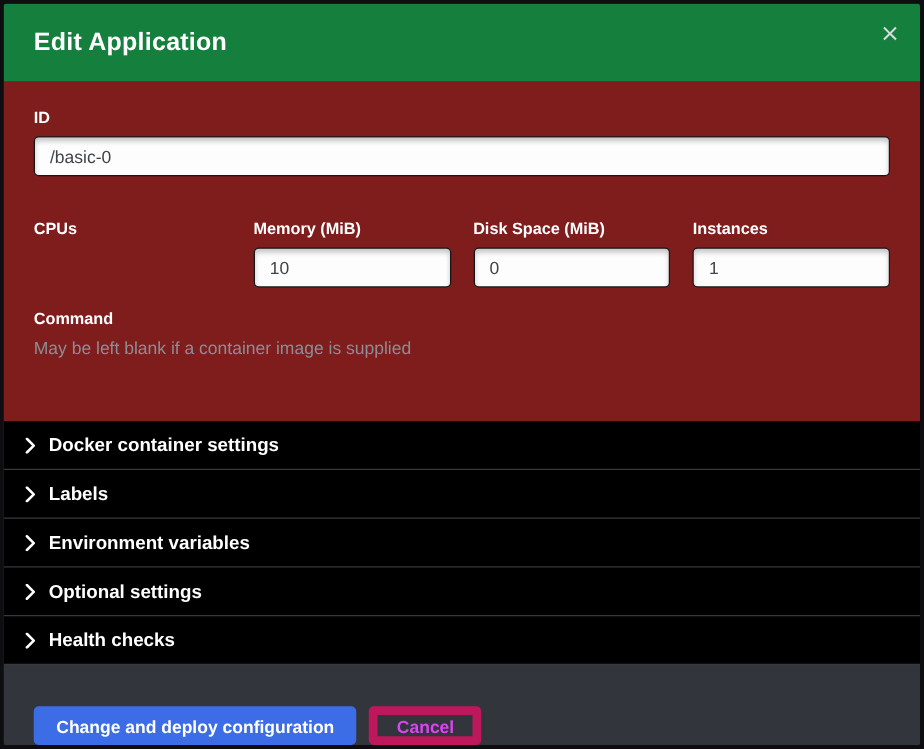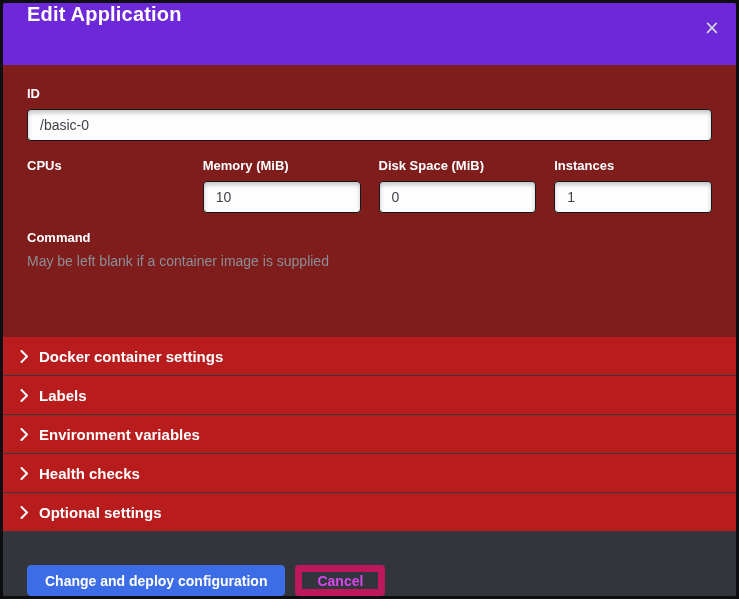--- a/index.html
+++ b/index.html
@@ -12,24 +12,25 @@
     border-radius: 5px;
     overflow: hidden;
     display: flex;
     flex-direction: column;
     background: #32353b;
   }
 
   
   .modal-header {
     position: relative;
-    background: #6d28d9;
+    background: #15803d;
     height: 62px;
     flex: 0 0 62px;
     display: flex;
+    align-items: center;
     padding: 0 24px;
   }
   .modal-title {
     color: #ffffff;
     font-size: 20px;
     font-weight: 700;
     letter-spacing: 0.2px;
   }
   .close-btn {
     position: absolute;
@@ -70,38 +71,38 @@
     outline: none;
   }
   .text-input {
     height: 32px;
     padding: 0 12px;
   }
   .grid-row {
     display: grid;
     grid-template-columns: repeat(4, 1fr);
     column-gap: 18px;
-    margin-top: 17px;
+    margin-top: 34px;
   }
   .command-group { margin-top: 17px; }
   .text-area {
     height: 57px;
     padding: 7px 12px;
     resize: vertical;
     line-height: 1.3;
   }
   .help-text {
     margin-top: 5px;
     color: #8b8e95;
     font-size: 14px;
   }
 
   
   .sections {
-    background: #b91c1c;
+    background: #000000;
     flex: 0 0 195px;
   }
   .section-row {
     height: 39px;
     display: flex;
     align-items: center;
     padding: 0 24px 0 17px;
     border-bottom: 1px solid #38393e;
     cursor: pointer;
   }
@@ -214,28 +215,28 @@
       <svg class="chevron" viewBox="0 0 9 13">
         <path d="M1.5 1 L7 6.5 L1.5 12" stroke="#ffffff" stroke-width="2" fill="none" stroke-linecap="round" stroke-linejoin="round"></path>
       </svg>
       <span class="section-label">Environment variables</span>
     </div>
 
     <div class="section-row">
       <svg class="chevron" viewBox="0 0 9 13">
         <path d="M1.5 1 L7 6.5 L1.5 12" stroke="#ffffff" stroke-width="2" fill="none" stroke-linecap="round" stroke-linejoin="round"></path>
       </svg>
+      <span class="section-label">Optional settings</span>
+    </div>
+
+    <div class="section-row">
+      <svg class="chevron" viewBox="0 0 9 13">
+        <path d="M1.5 1 L7 6.5 L1.5 12" stroke="#ffffff" stroke-width="2" fill="none" stroke-linecap="round" stroke-linejoin="round"></path>
+      </svg>
       <span class="section-label">Health checks</span>
-    </div>
-
-    <div class="section-row">
-      <svg class="chevron" viewBox="0 0 9 13">
-        <path d="M1.5 1 L7 6.5 L1.5 12" stroke="#ffffff" stroke-width="2" fill="none" stroke-linecap="round" stroke-linejoin="round"></path>
-      </svg>
-      <span class="section-label">Optional settings</span>
     </div>
 
   </div>
 
   <div class="modal-footer">
     <button class="btn btn-primary">Change and deploy configuration</button>
     <button class="btn btn-cancel">Cancel</button>
   </div>
 
 </div>

